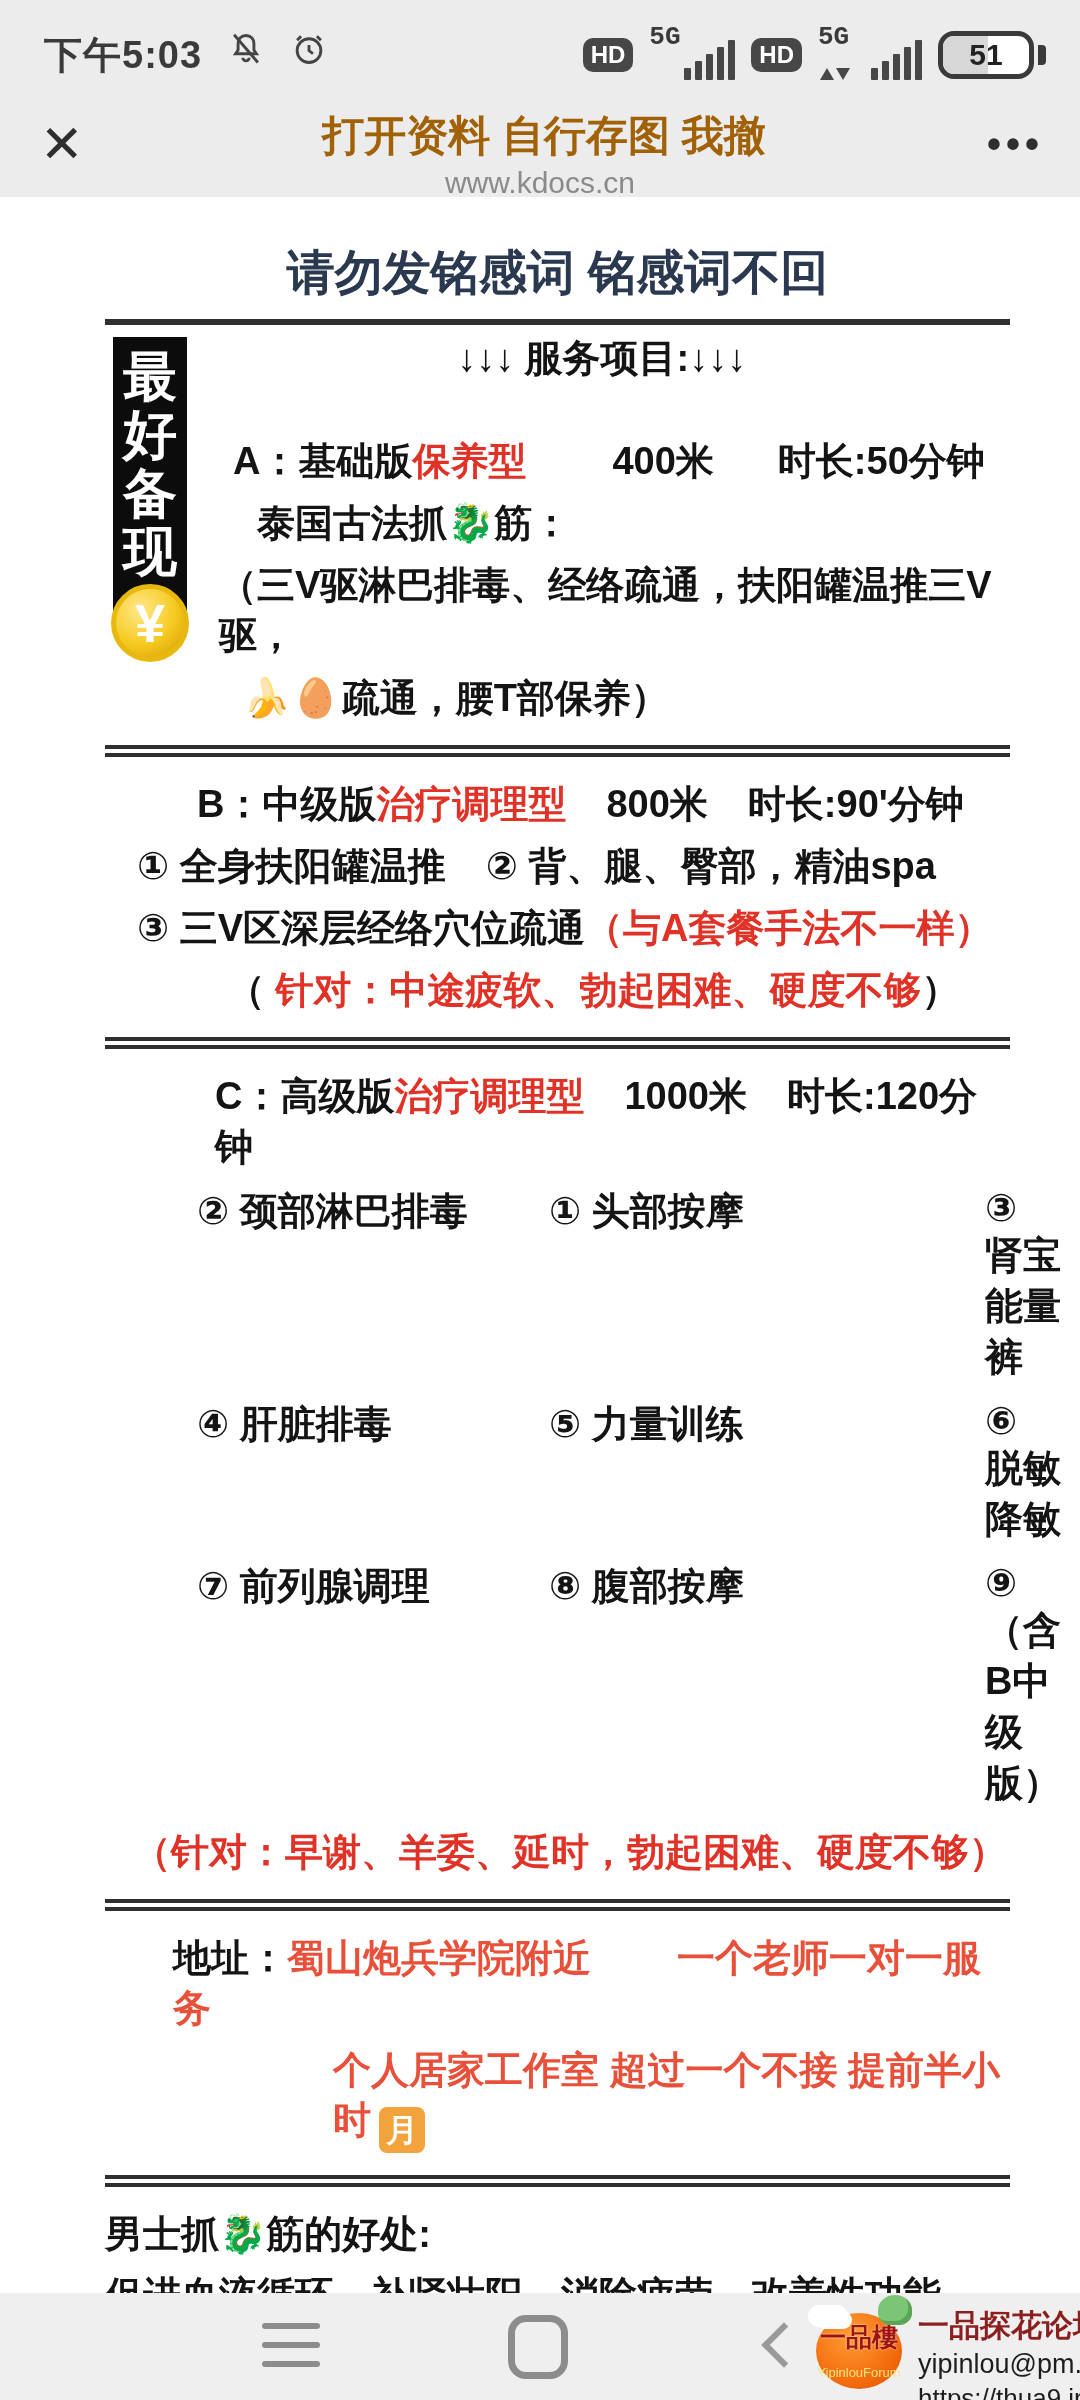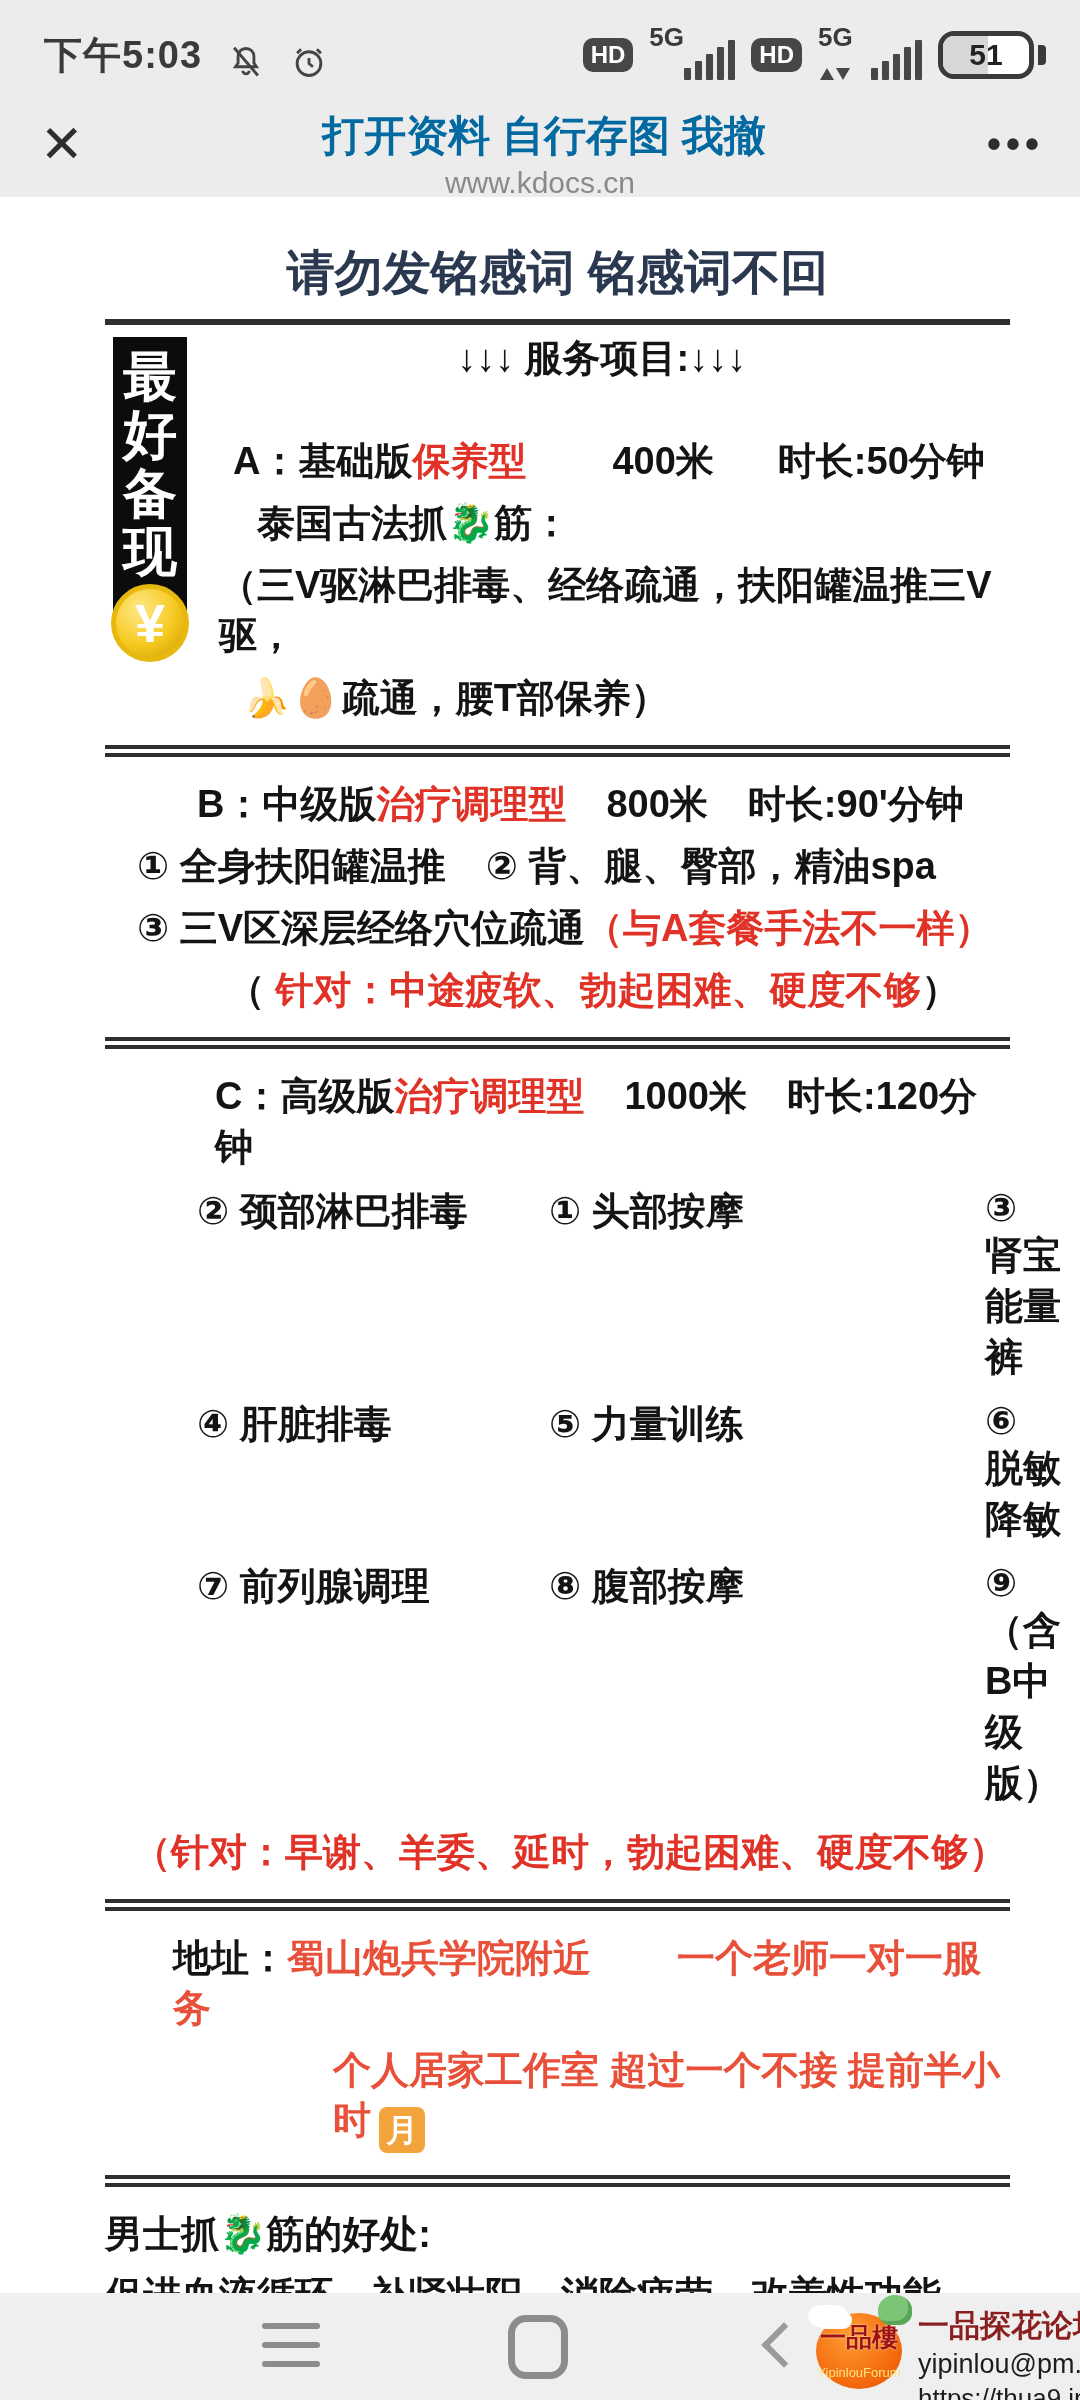--- a/index.html
+++ b/index.html
@@ -7,45 +7,45 @@
     width:1080px;height:2400px;position:relative;overflow:hidden;
     background:#ffffff;font-family:"Liberation Sans","DejaVu Sans",sans-serif;
     color:#141414;
   }
   
   .statusbar{
     position:absolute;top:0;left:0;width:1080px;height:100px;background:#ececec;
     display:flex;align-items:center;justify-content:space-between;
     padding:10px 34px 0 44px;box-sizing:border-box;
   }
-  .sb-left{display:flex;align-items:flex-end;gap:25px;}
+  .sb-left{display:flex;align-items:flex-start;gap:25px;}
   .sb-time{font-size:38px;font-weight:600;color:#3a3a3a;letter-spacing:1px;}
   .sb-icon{width:38px;height:38px;display:inline-block;}
   .sb-right{display:flex;align-items:center;gap:16px;}
   .hd-badge{background:#474747;color:#fff;font-size:24px;font-weight:800;
     border-radius:10px;padding:5px 8px;line-height:1;}
   .net{position:relative;width:86px;height:58px;}
-  .net .g5{position:absolute;left:0;top:-4px;font-size:26px;font-weight:700;color:#3a3a3a;}
+  .net .g5{position:absolute;left:0;top:-4px;font-size:26px;font-weight:700;color:#3a3a3a;font-family:Liberation Mono, monospace;}
   .bars{position:absolute;right:0;bottom:4px;display:flex;align-items:flex-end;gap:4px;}
   .bar{width:7px;background:#474747;border-radius:1px;}
   .updown{position:absolute;left:2px;bottom:4px;display:flex;gap:2px;}
   .tri-up{width:0;height:0;border-left:7px solid transparent;border-right:7px solid transparent;border-bottom:12px solid #474747;}
   .tri-dn{width:0;height:0;border-left:7px solid transparent;border-right:7px solid transparent;border-top:12px solid #474747;}
   .battery{position:relative;width:96px;height:48px;border:5px solid #3a3a3a;border-radius:16px;
     display:flex;align-items:center;justify-content:center;background:#fff;overflow:hidden;box-sizing:border-box;}
   .battery .fill{position:absolute;left:0;top:0;bottom:0;width:52%;background:#d7d7d7;}
   .battery .pct{position:relative;font-size:30px;font-weight:600;color:#222;}
   .bat-nub{width:8px;height:20px;background:#3a3a3a;border-radius:0 4px 4px 0;margin-left:-12px;}
   
   .header{
     position:absolute;top:100px;left:0;width:1080px;height:112px;background:#ececec;
   }
   .hd-close{position:absolute;left:40px;top:18px;font-size:52px;color:#2e2e2e;font-weight:400;line-height:1;}
   .hd-title{position:absolute;left:8px;right:0;top:8px;text-align:center;
-    font-size:42px;font-weight:800;color:#0369a1;}
+    font-size:42px;font-weight:800;color:#a16207;}
   .hd-url{position:absolute;left:0;right:0;top:66px;text-align:center;
     font-size:30px;color:#8a8a8a;}
   .hd-more{position:absolute;right:36px;top:22px;font-size:40px;color:#2e2e2e;letter-spacing:5px;font-weight:700;}
   
   .doc{position:absolute;top:197px;left:0;width:1080px;bottom:107px;background:#fff;
     padding:28px 70px 0 105px;box-sizing:border-box;font-weight:700;}
   .notice-title{text-align:center;font-size:48px;font-weight:800;color:#2b3950;margin:16px 0 14px;}
   .notice-sub{text-align:center;font-size:34px;font-weight:700;color:#e03226;margin:0 0 30px;}
   hr.sep{border:0;border-top:6px solid #2f2f2f;height:0;margin:0 0 6px;}
   hr.sep-double{border:0;border-top:4px solid #2f2f2f;border-bottom:4px solid #2f2f2f;height:4px;margin:22px 0;}

